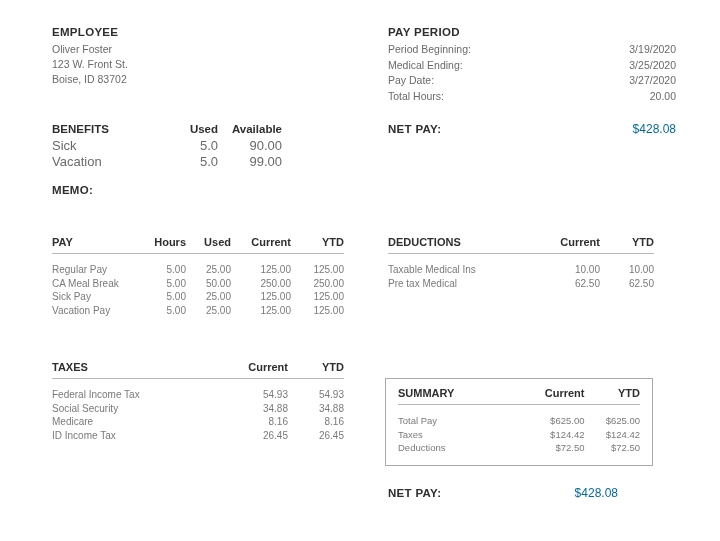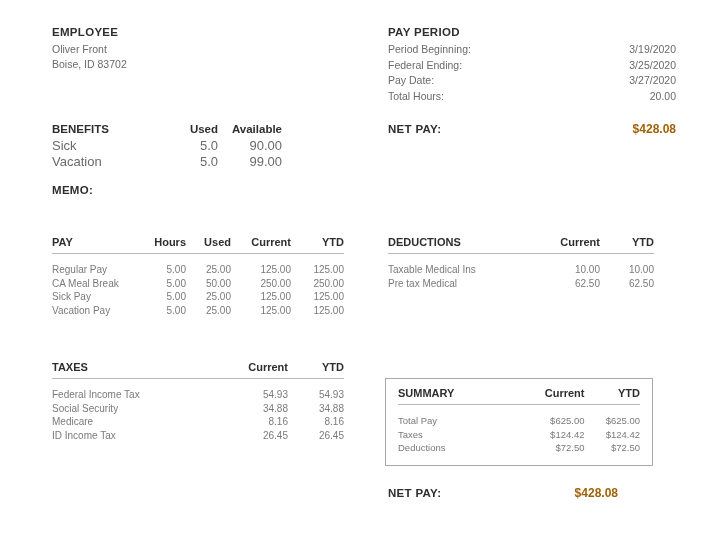--- a/index.html
+++ b/index.html
@@ -65,22 +65,22 @@
     margin-top: 18px;
   }
   .netpay-label {
     font-size: 11.5px;
     font-weight: bold;
     color: #2e2e2e;
     letter-spacing: 0.3px;
   }
   .netpay-value {
     font-size: 12px;
-    font-weight: bold;
-    color: #a16207;
+    font-weight: normal;
+    color: #0369a1;
   }
 
   
   .benefits {
     position: absolute;
     left: 52px;
     top: 115px;
     width: 230px;
   }
   .ben-head {
@@ -200,33 +200,34 @@
   }
   .summary-netpay .netpay-value { padding-right: 36px; }
 </style>
 </head>
 <body>
 
 <div class="page">
 
   <div class="col-left">
     <div class="section-title">EMPLOYEE</div>
-    <div class="addr-line">Oliver Front</div>
+    <div class="addr-line">Oliver Foster</div>
+    <div class="addr-line">123 W. Front St.</div>
     <div class="addr-line">Boise, ID 83702</div>
   </div>
 
   <div class="col-right">
     <div class="section-title">PAY PERIOD</div>
 
     <div class="kv">
       <span class="k">Period Beginning:</span>
       <span class="v">3/19/2020</span>
     </div>
     <div class="kv">
-      <span class="k">Federal Ending:</span>
+      <span class="k">Medical Ending:</span>
       <span class="v">3/25/2020</span>
     </div>
     <div class="kv">
       <span class="k">Pay Date:</span>
       <span class="v">3/27/2020</span>
     </div>
     <div class="kv">
       <span class="k">Total Hours:</span>
       <span class="v">20.00</span>
     </div>

